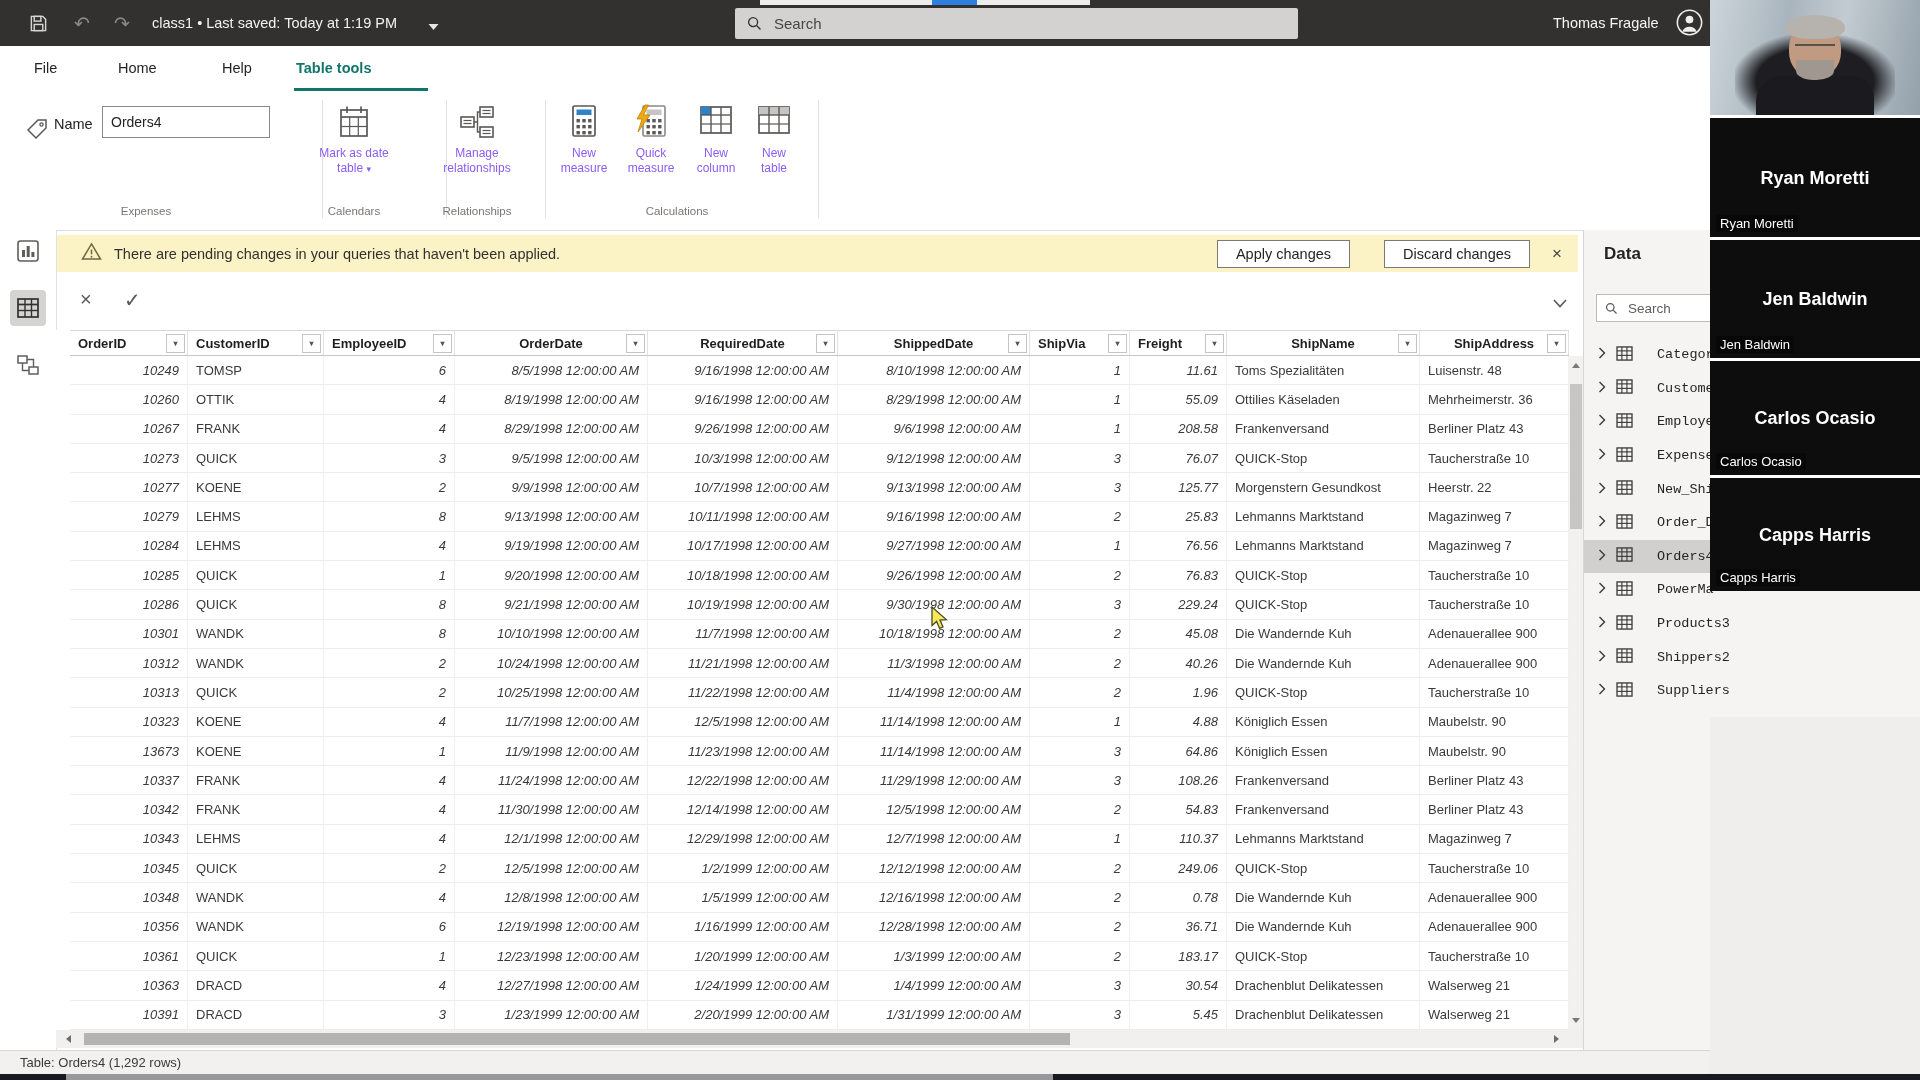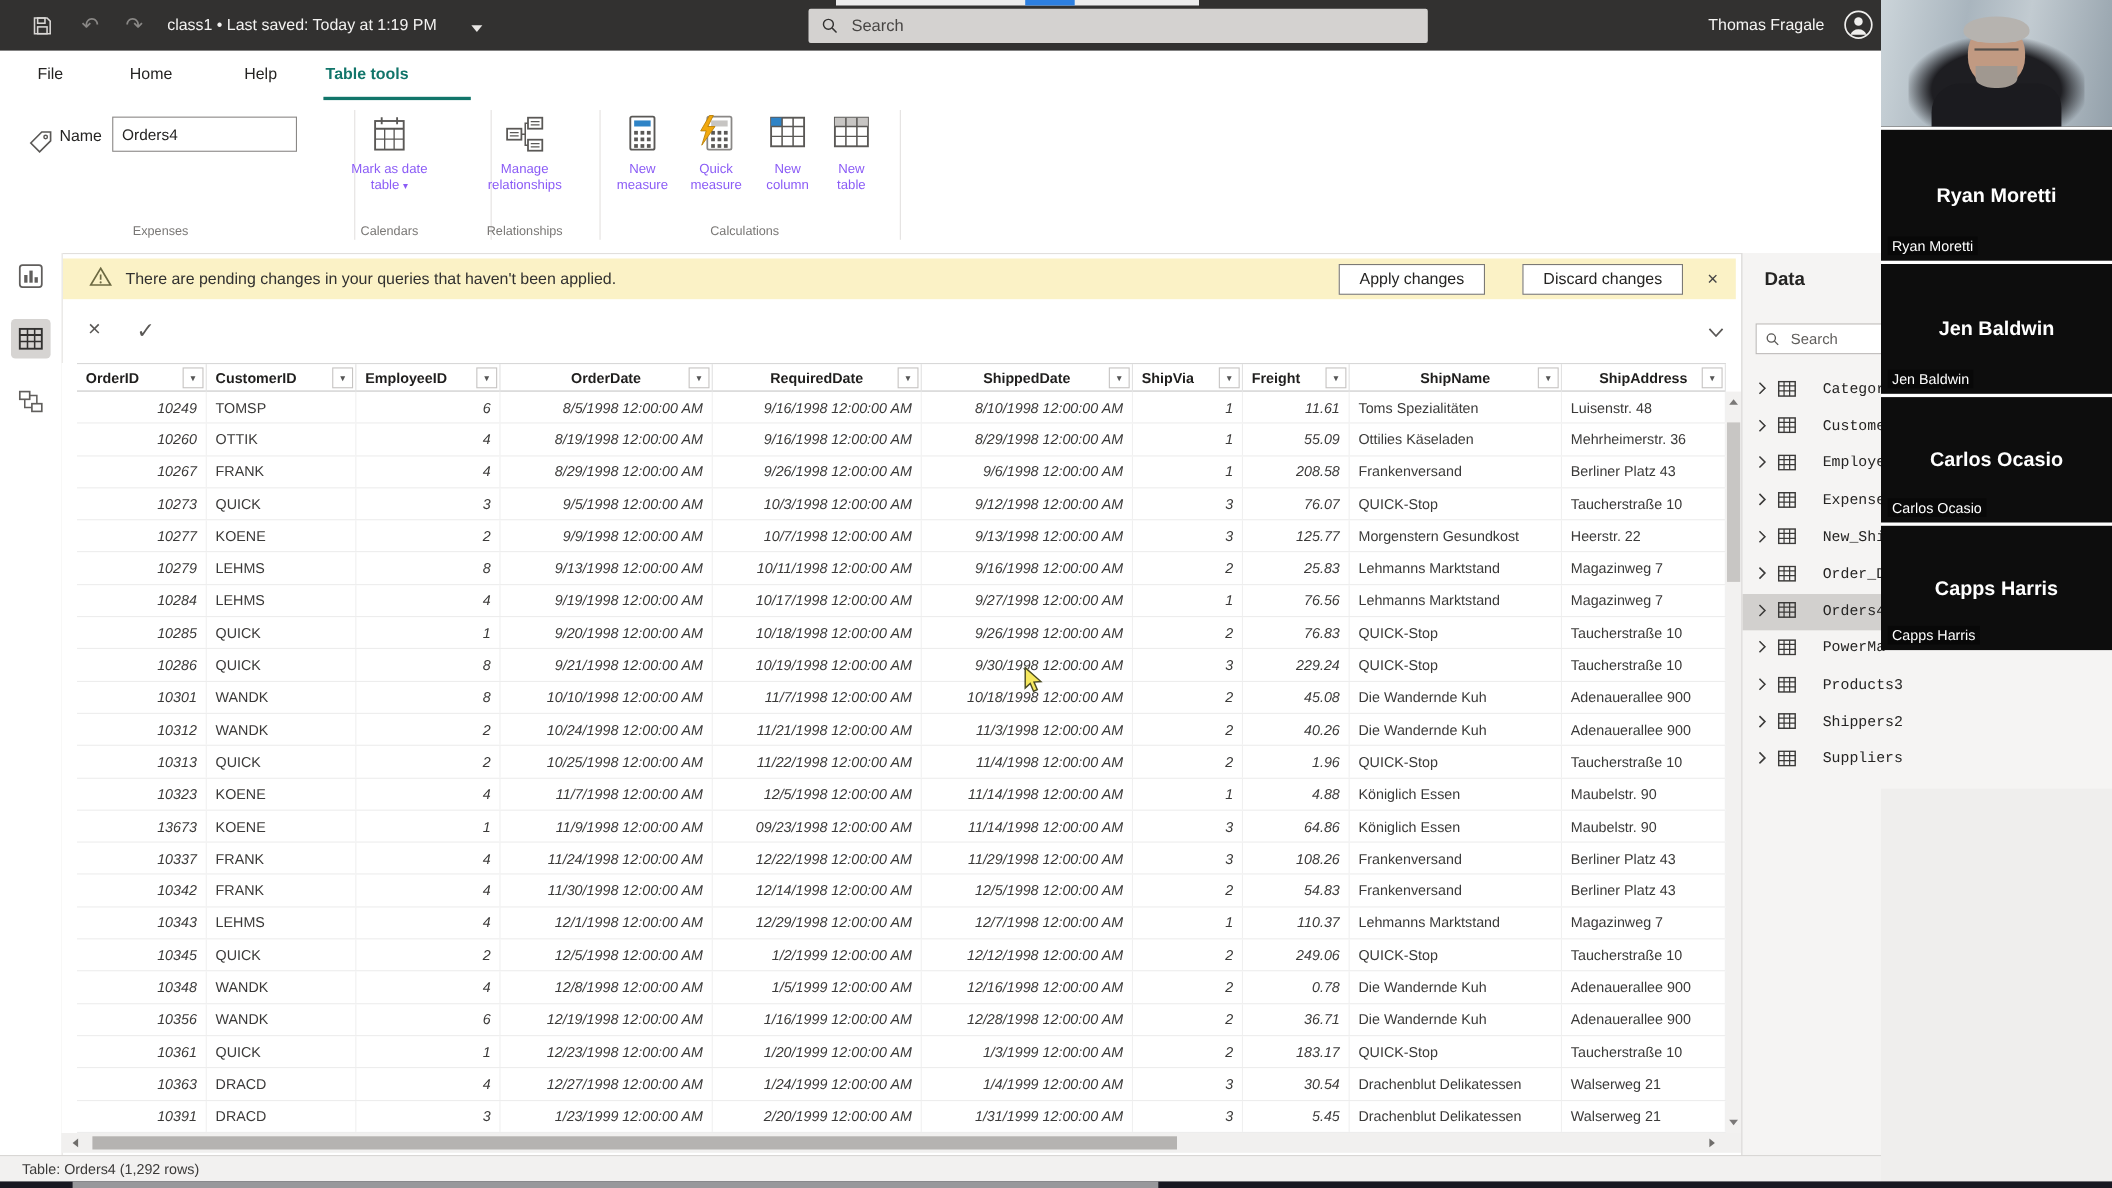--- a/index.html
+++ b/index.html
@@ -545,21 +545,21 @@
           <div class="tcell r i" style="width: 100px;">1</div>
           <div class="tcell r i" style="width: 97px;">4.88</div>
           <div class="tcell l" style="width: 193px;">Königlich Essen</div>
           <div class="tcell l" style="width: 149px;">Maubelstr. 90</div>
         </div>
         <div class="trow">
           <div class="tcell r i" style="width: 118px;">13673</div>
           <div class="tcell l" style="width: 136px;">KOENE</div>
           <div class="tcell r i" style="width: 131px;">1</div>
           <div class="tcell r i" style="width: 193px;">11/9/1998 12:00:00 AM</div>
-          <div class="tcell r i" style="width: 190px;">09/23/1998 12:00:00 AM</div>
+          <div class="tcell r i" style="width: 190px;">11/23/1998 12:00:00 AM</div>
           <div class="tcell r i" style="width: 192px;">11/14/1998 12:00:00 AM</div>
           <div class="tcell r i" style="width: 100px;">3</div>
           <div class="tcell r i" style="width: 97px;">64.86</div>
           <div class="tcell l" style="width: 193px;">Königlich Essen</div>
           <div class="tcell l" style="width: 149px;">Maubelstr. 90</div>
         </div>
         <div class="trow">
           <div class="tcell r i" style="width: 118px;">10337</div>
           <div class="tcell l" style="width: 136px;">FRANK</div>
           <div class="tcell r i" style="width: 131px;">4</div>

